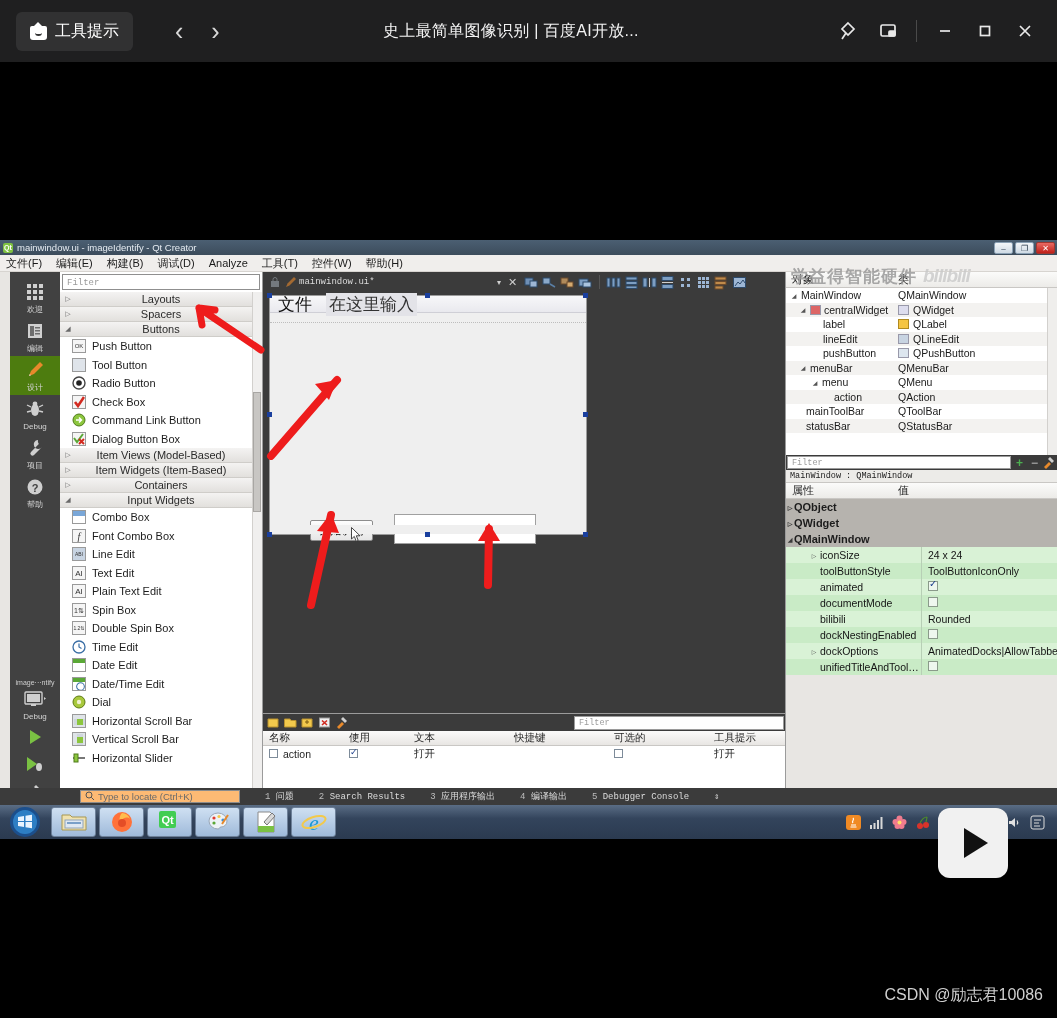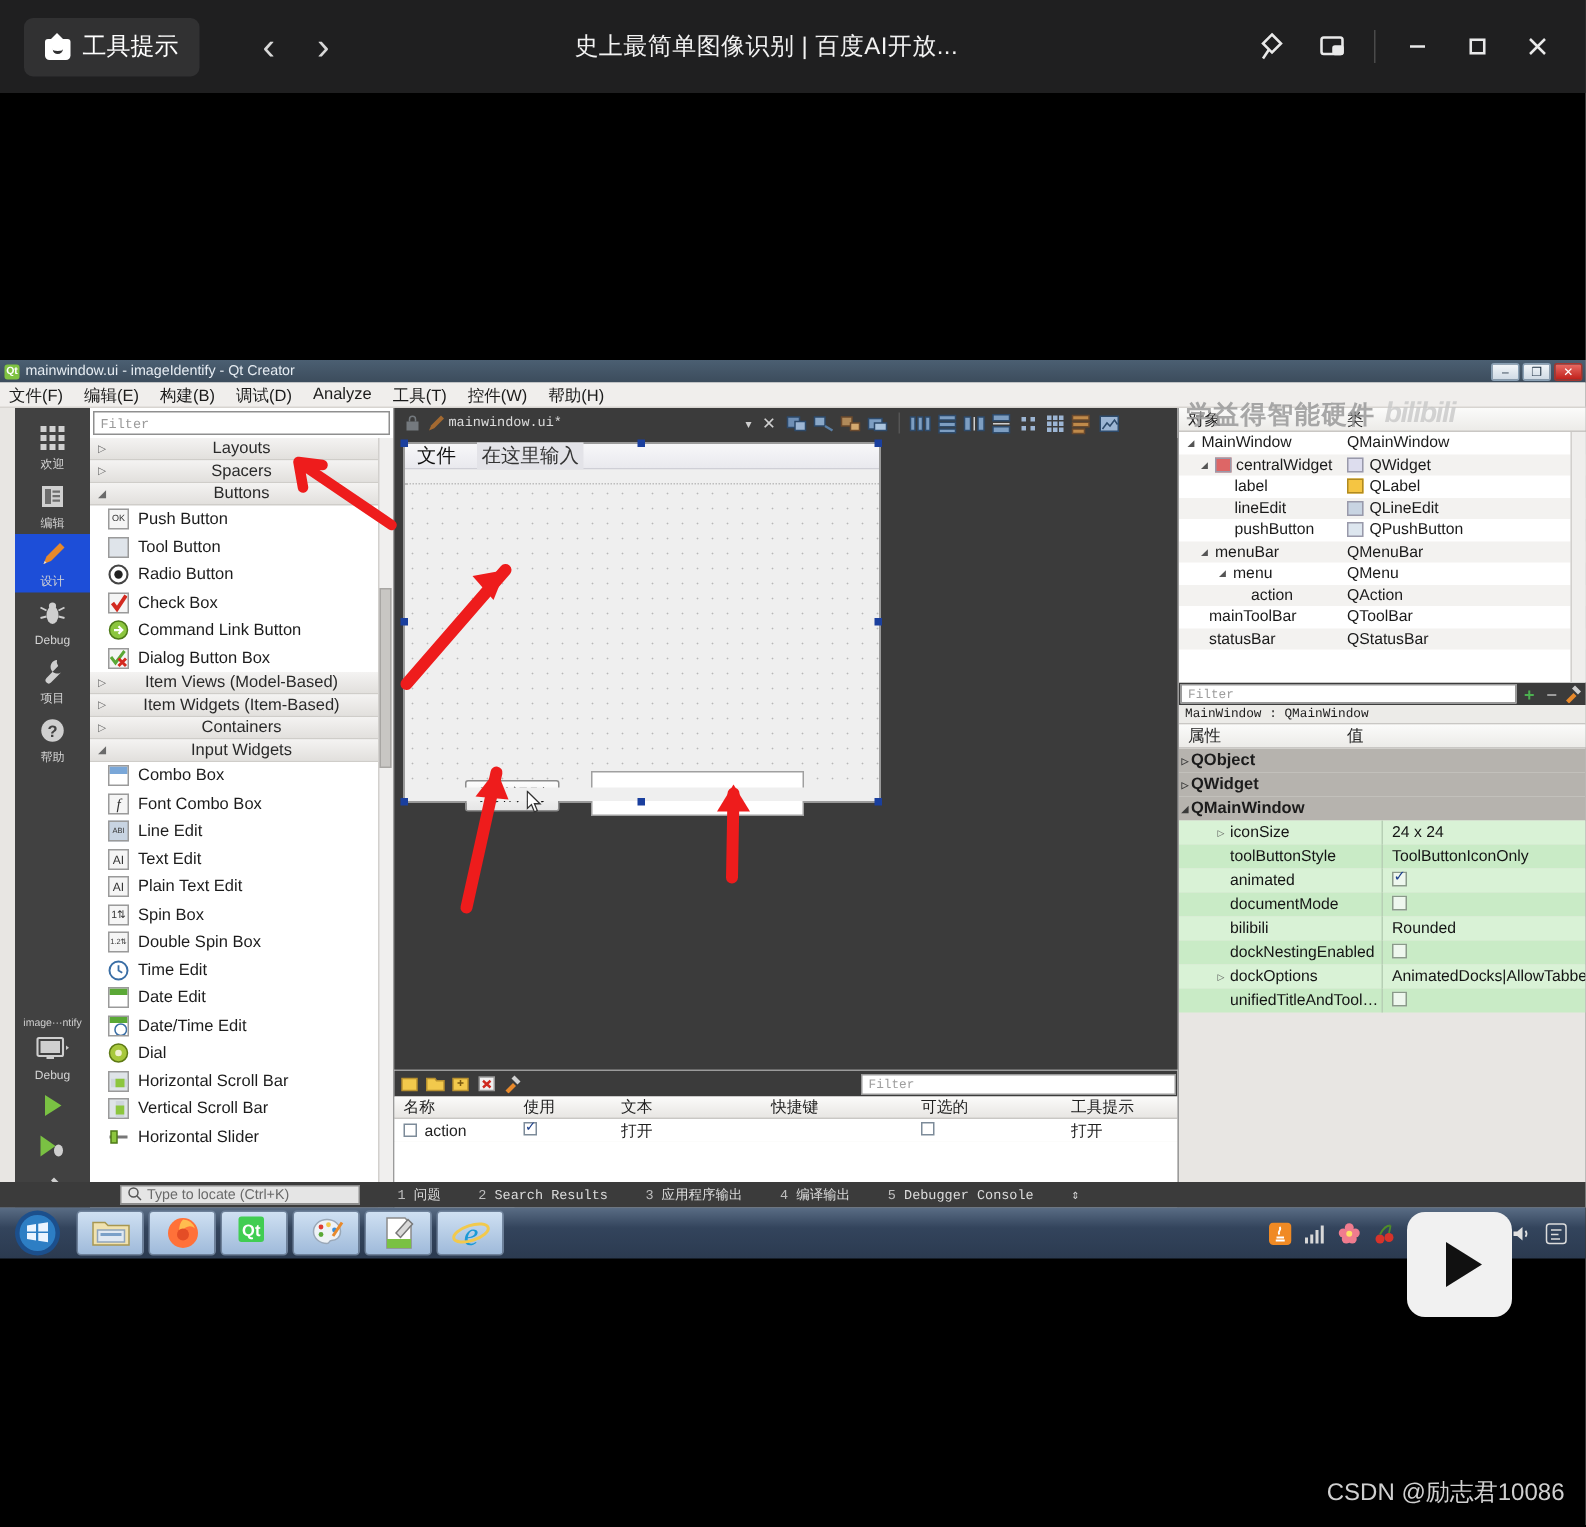--- a/index.html
+++ b/index.html
@@ -47,21 +47,21 @@
 
   #qt-menubar { height:17px; background:#f0eeec; display:flex; align-items:center;
     padding-left:6px; gap:14px; font-size:11px; color:#1b1b1b; border-bottom:1px solid #d7d4d0;}
 
   #qt-body { position:absolute; left:0; top:32px; right:0; bottom:0; display:flex; }
 
   
   #mode-bar { width:50px; background:#414141; display:flex; flex-direction:column;
     align-items:center; padding-top:6px;margin-left:10px; }
   .mode-item { width:50px; padding:4px 0 3px; text-align:center; color:#d4d4d4; font-size:8px; }
-  .mode-item.active { background:#1d4ed8; }
+  .mode-item.active { background:#4d7c0f; }
   .mode-ico { display:block; margin:0 auto 1px; }
   .mode-label { font-size:8px; line-height:9px; display:block; }
   #mode-spacer { flex:1; }
   .kit-name { color:#cfcfcf; font-size:7px; margin-bottom:1px; }
 
   
   #widget-box { width:203px; background:#fff; border-right:1px solid #9b9b9b;
     display:flex; flex-direction:column; }
   #wb-filter { height:16px; margin:2px; border:1px solid #8f8f8f; background:#fff;
     font-family:"Liberation Mono", monospace; font-size:9px; color:#9a9a9a;
@@ -92,21 +92,21 @@
     font-family:"Liberation Mono",monospace; font-size:9px; }
   .dt-sep { width:1px; height:14px; background:#555; margin:0 3px; }
   .dt-btn { width:15px; height:15px; border-radius:2px; position:relative; }
 
   #canvas-area { flex:1; background:#3b3b3b; position:relative; }
   #form-frame { position:absolute; left:6px; top:3px; width:318px; height:240px; }
   #form-sel { position:absolute; left:0; top:0; right:0; bottom:0;
     border:1px solid #9b9b9b; background:#efefef; }
   #form-menubar { height:17px; background:linear-gradient(#f7f7f9,#e9e9ee);
     border-bottom:1px solid #cfcfd6; display:flex; align-items:center;
-    gap:14px; padding-left:8px; font-size:13px; color:#111; }
+    gap:14px; padding-left:8px; font-size:17px; color:#111; }
   #form-menubar .placeholder { color:#333; background:#e3e3e8; padding:0 3px; }
   #form-toolbar { height:10px; background:#efefef; border-bottom:1px dotted #bdbdbd;}
   #form-central { position:absolute; left:0; top:28px; right:0; bottom:9px;
     background:
       radial-gradient(circle, #b8b8b8 0.6px, transparent 0.7px) 0 0/10px 10px,
       #efefef; }
   #form-statusbar { position:absolute; left:0; right:0; bottom:0; height:9px;
     background:#efefef; }
   .handle { position:absolute; width:5px; height:5px; background:#1a3f9e; }
   #btn-recognize { position:absolute; left:40px; top:196px; width:63px; height:21px;
@@ -184,21 +184,21 @@
   .pe-k { width:112px; display:flex; align-items:center; gap:2px;
     border-right:1px solid #b7cfb5; height:100%;margin-left:24px; }
   .pe-v { flex:1; padding-left:6px; overflow:hidden; white-space:nowrap; }
   .pe-cbx { width:10px; height:10px; border:1px solid #8a9a8a; background:#eef7ee;
     display:inline-block; position:relative; }
   .pe-cbx.checked:after { content:"✓"; position:absolute; left:0; top:-4px;
     font-size:10px; color:#1b3f8b; }
 
   #qt-statusbar { position:absolute; left:0; right:0; bottom:0; height:17px;
     background:#3b3b3b; display:flex; align-items:center; gap:0; }
-  #loc-box { width:160px; height:13px; background:#e5e5e5; border:1px solid #8c8c8c;
+  #loc-box { width:160px; height:13px; background:#fdba74; border:1px solid #8c8c8c;
     margin-left:80px; display:flex; align-items:flex-start; gap:3px; padding-left:4px;
     font-size:9.5px; color:#6a6a6a; }
   .sb-item { color:#dcdcdc; font-size:9px; margin-left:25px;
     font-family:"Liberation Mono", monospace; }
   .sb-num { color:#bdbdbd; }
 
   
   #wm-band { position:absolute; left:785px; top:263px; width:272px; height:26px;
     display:flex; align-items:center; gap:6px; padding-left:6px;
     background:transparent; z-index:30; }

